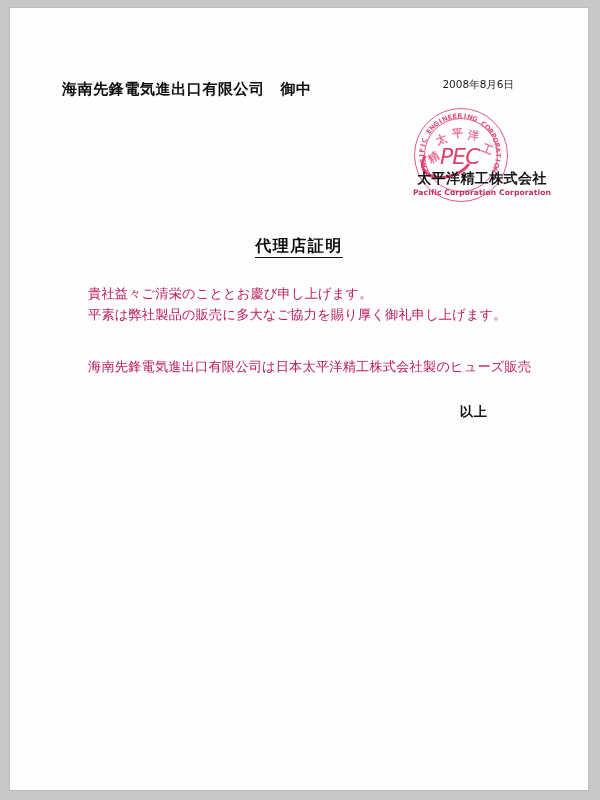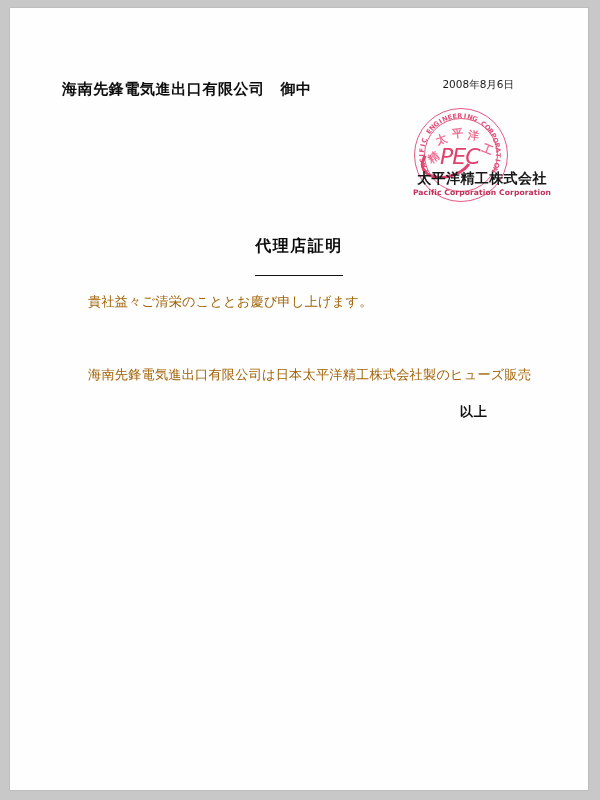--- a/index.html
+++ b/index.html
@@ -155,33 +155,32 @@
     top: 228px;
     width: 578px;
     text-align: center;
     font-size: 16px;
     font-weight: bold;
     color: #0b0b0b;
     letter-spacing: 1.5px;
   }
   .doc-title span {
     border-bottom: 1.4px solid #111;
-    padding-bottom: 20px;
+    padding-bottom: 2px;
   }
 
   
   .para {
     position: absolute;
     left: 78px;
     font-size: 13.2px;
     line-height: 21px;
-    color: #a16207;
+    color: #be185d;
     letter-spacing: 0.2px;
     white-space: nowrap;
-    margin-top: 8px;
   }
   .para.p1 { top: 275px; }
   .para.p1b { top: 296px; }
   .para.p2 { top: 348px; }
   .para.p2b { top: 369px; }
 
   .closing {
     position: absolute;
     left: 0;
     top: 395px;
@@ -248,18 +247,19 @@
       <div class="seal-kanji" style="left:66px; top:20px; transform:rotate(8deg);">洋</div>
       <div class="seal-kanji" style="left:26px; top:42px; transform:rotate(-34deg);">精</div>
       <div class="seal-kanji" style="left:80px; top:34px; transform:rotate(22deg);">工</div>
       <div class="seal-company-jp">太平洋精工株式会社</div>
       <div class="seal-company-en">Pacific Corporation Corporation</div>
     </div>
 
     <div class="doc-title"><span>代理店証明</span></div>
 
     <div class="para p1">貴社益々ご清栄のこととお慶び申し上げます。</div>
+    <div class="para p1b">平素は弊社製品の販売に多大なご協力を賜り厚く御礼申し上げます。</div>
     <div class="para p2">海南先鋒電気進出口有限公司は日本太平洋精工株式会社製のヒューズ販売</div>
 
     <div class="closing">以上</div>
 
   </div>
 </div>
 
 </body></html>

